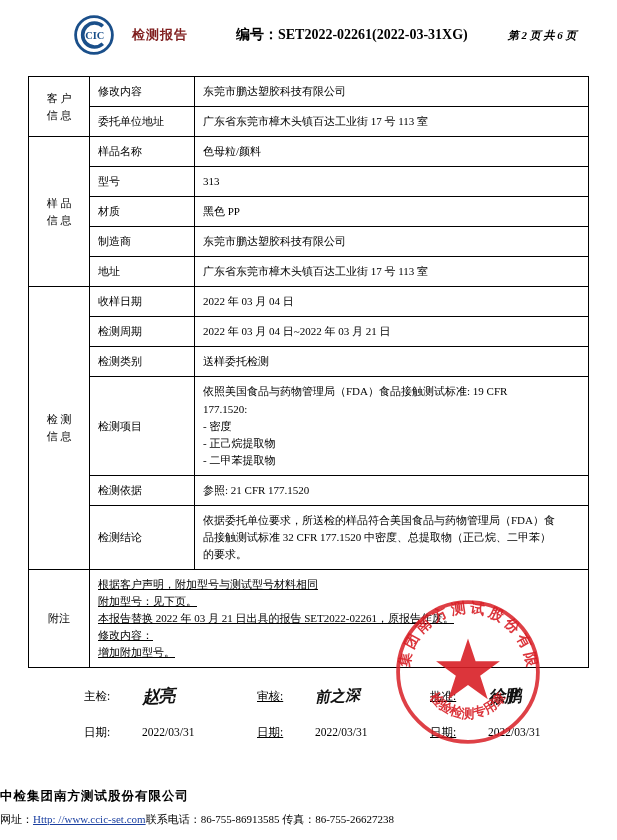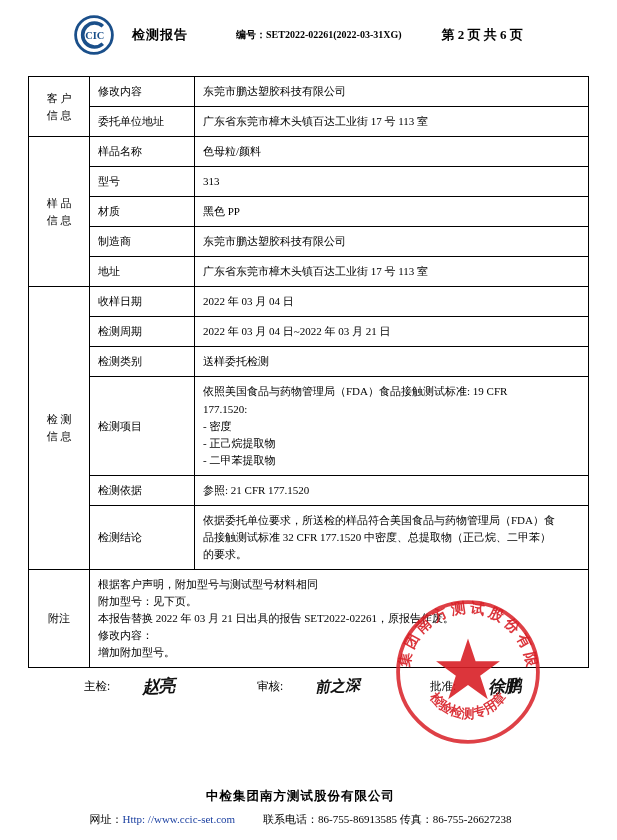--- a/index.html
+++ b/index.html
@@ -35,34 +35,35 @@
     width: 40px;
     height: 40px;
     margin-left: 46px;
     margin-right: 18px;
     flex: none;
   }
   .hdr-title {
     font-size: 13px;
     font-weight: bold;
     letter-spacing: 1px;
-    color: #000000;
+    color: #7f1d1d;
     margin-right: 48px;
     white-space: nowrap;
   }
   .hdr-no {
-    font-size: 10px;
+    font-size: 14px;
     font-weight: bold;
     white-space: nowrap;
     margin-right: 40px;
   }
   .hdr-page {
-    font-size: 13px;
+    font-size: 11px;
     font-weight: bold;
     white-space: nowrap;
+    font-style: italic;
   }
 
   
   table.main {
     width: 100%;
     border-collapse: collapse;
     table-layout: fixed;
     margin-top: 20px;
   }
   table.main td {
@@ -94,42 +95,44 @@
   }
   td.concl {
     line-height: 1.8;
     padding-top: 7px;
     padding-bottom: 7px;
   }
   td.remark-cell {
     line-height: 1.95;
     padding-top: 7px;
     padding-bottom: 7px;
+    text-decoration: underline;
   }
   td.remark-grp {
     vertical-align: middle;
   }
 
   
   .sig-wrap {
     position: relative;
+    margin-top: 10px;
   }
   table.sig {
     width: 100%;
     border-collapse: collapse;
     table-layout: fixed;
   }
   table.sig td {
     border: none;
     font-size: 11.5px;
     height: 34px;
     vertical-align: middle;
   }
   .sig-label { width: 56px; padding-left: 56px; }
-  .sig-label2 { width: 56px; padding-left: 14px; }
+  .sig-label2 { width: 56px; padding-left: 14px; text-decoration: underline; }
   .sig-val {
     font-family: "Liberation Serif", serif;
     font-size: 11.5px;
   }
   .hand {
     font-family: "Liberation Serif", serif;
     font-style: italic;
     font-weight: bold;
     font-size: 17px;
     color: #111;
@@ -157,34 +160,35 @@
     top: 596px;
     pointer-events: none;
   }
 
   
   .footer {
     position: absolute;
     left: 0;
     right: 16px;
     bottom: 12px;
-    text-align: center;
+    text-align: left;
     font-size: 11px;
     line-height: 1.65;
   }
   .footer .f-title {
     font-weight: bold;
     font-size: 12.5px;
     letter-spacing: 1px;
     margin-bottom: 3px;
   }
   .footer a, .footer .link {
     color: #1a3fa0;
-  }
-  .nowrap { white-space: nowrap; margin-left: 28px; }
+    text-decoration: underline;
+  }
+  .nowrap { white-space: nowrap; }
 </style>
 </head>
 <body>
 
 <div class="page">
 
   <div class="header">
     <svg class="logo" viewBox="0 0 100 100">
       <circle cx="50" cy="50" r="46" fill="none" stroke="#1a4f8a" stroke-width="7"></circle>
       <path d="M72 28 A30 30 0 1 0 72 72" fill="none" stroke="#1a4f8a" stroke-width="9"></path>
@@ -298,20 +302,28 @@
           </td>
           <td class="sig-label2">审核:</td>
           <td class="sig-val">
             <span class="hand2">前之深</span>
           </td>
           <td class="sig-label2">批准:</td>
           <td class="sig-val">
             <span class="hand">徐鹏</span>
           </td>
         </tr>
+        <tr>
+          <td class="sig-label">日期:</td>
+          <td class="sig-val date-val">2022/03/31</td>
+          <td class="sig-label2">日期:</td>
+          <td class="sig-val date-val">2022/03/31</td>
+          <td class="sig-label2">日期:</td>
+          <td class="sig-val date-val">2022/03/31</td>
+        </tr>
       </tbody>
     </table>
   </div>
 
   <svg class="stamp" viewBox="0 0 200 200">
     <defs>
       <path id="stamp-arc" d="M 22,100 A 78,78 0 1 1 178,100" fill="none"></path>
       <path id="stamp-arc-bottom" d="M 40,100 A 60,60 0 0 0 160,100" fill="none"></path>
     </defs>
     <circle cx="100" cy="100" r="92" fill="none" stroke="#d81f26" stroke-width="5" opacity="0.85"></circle>

